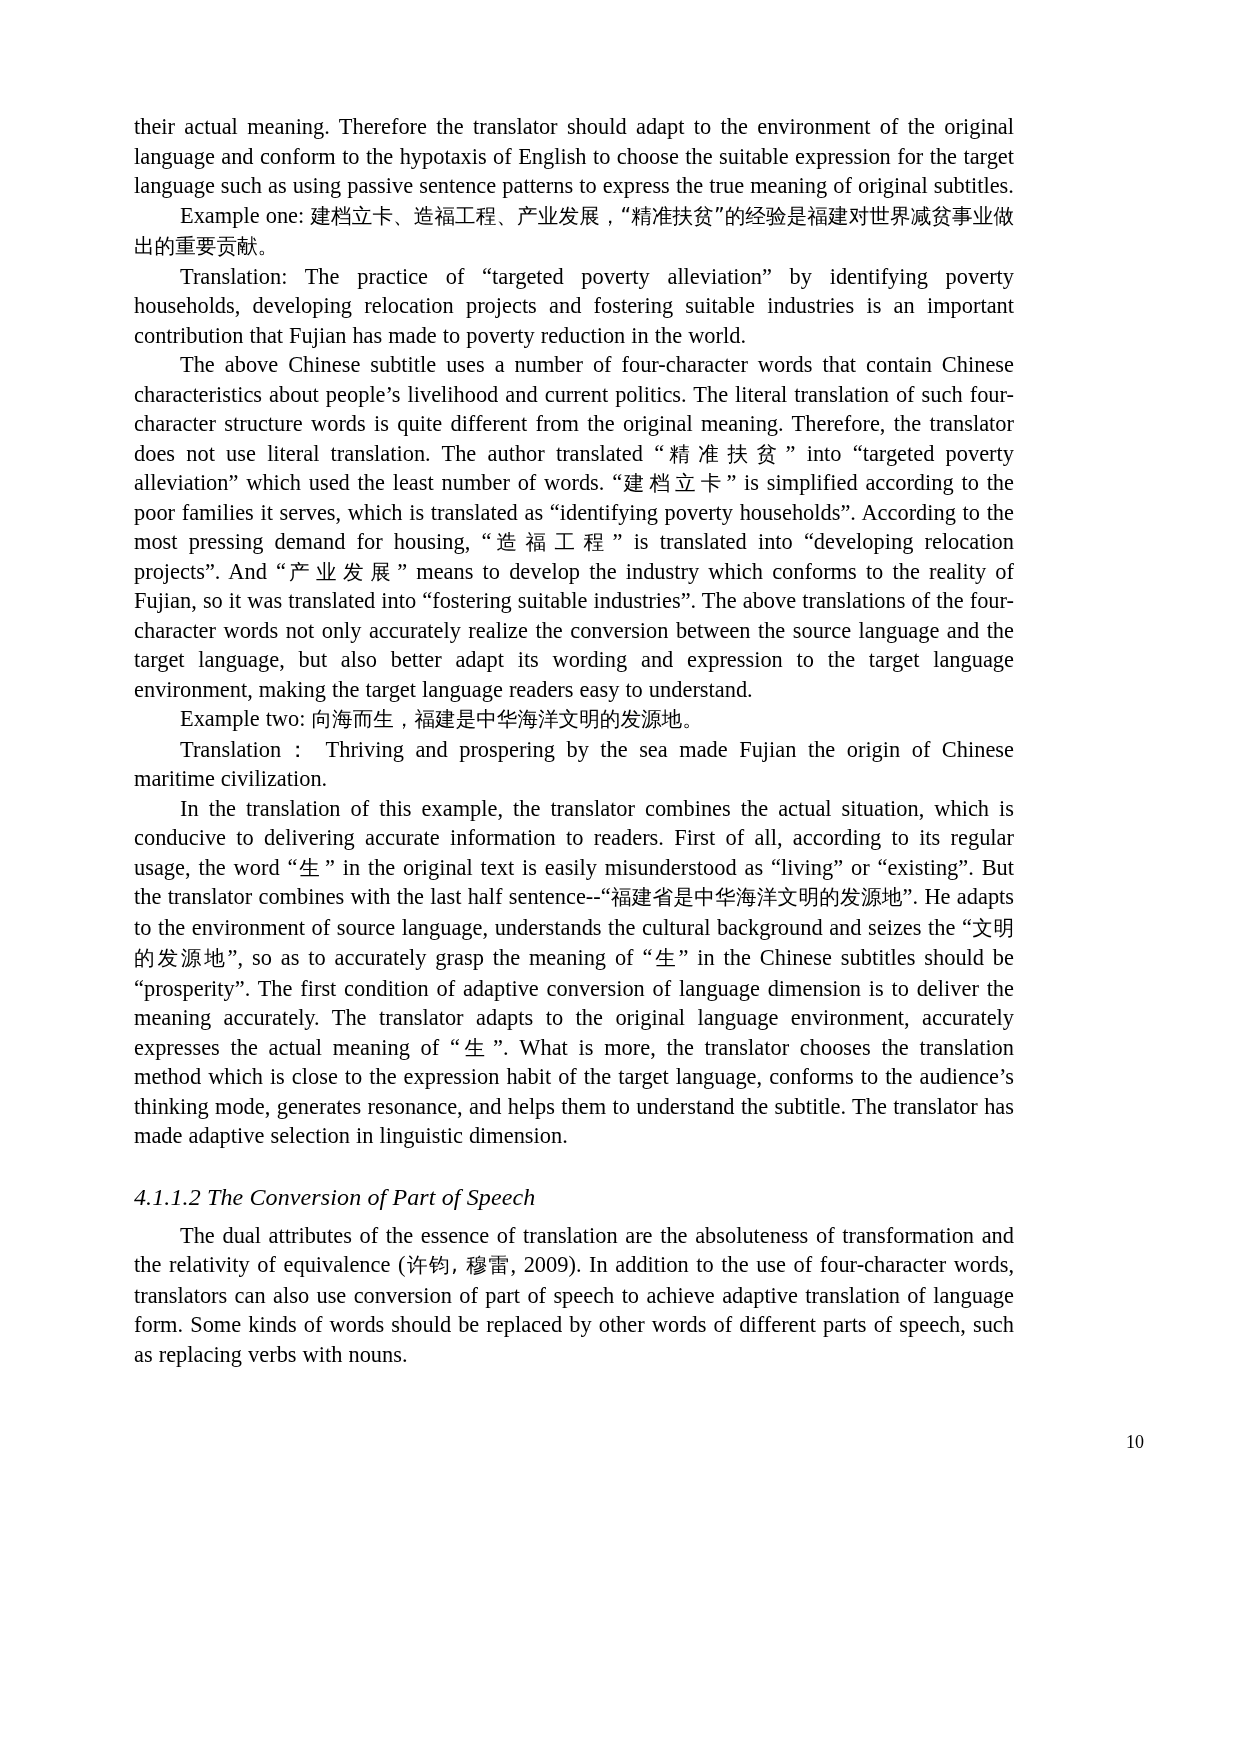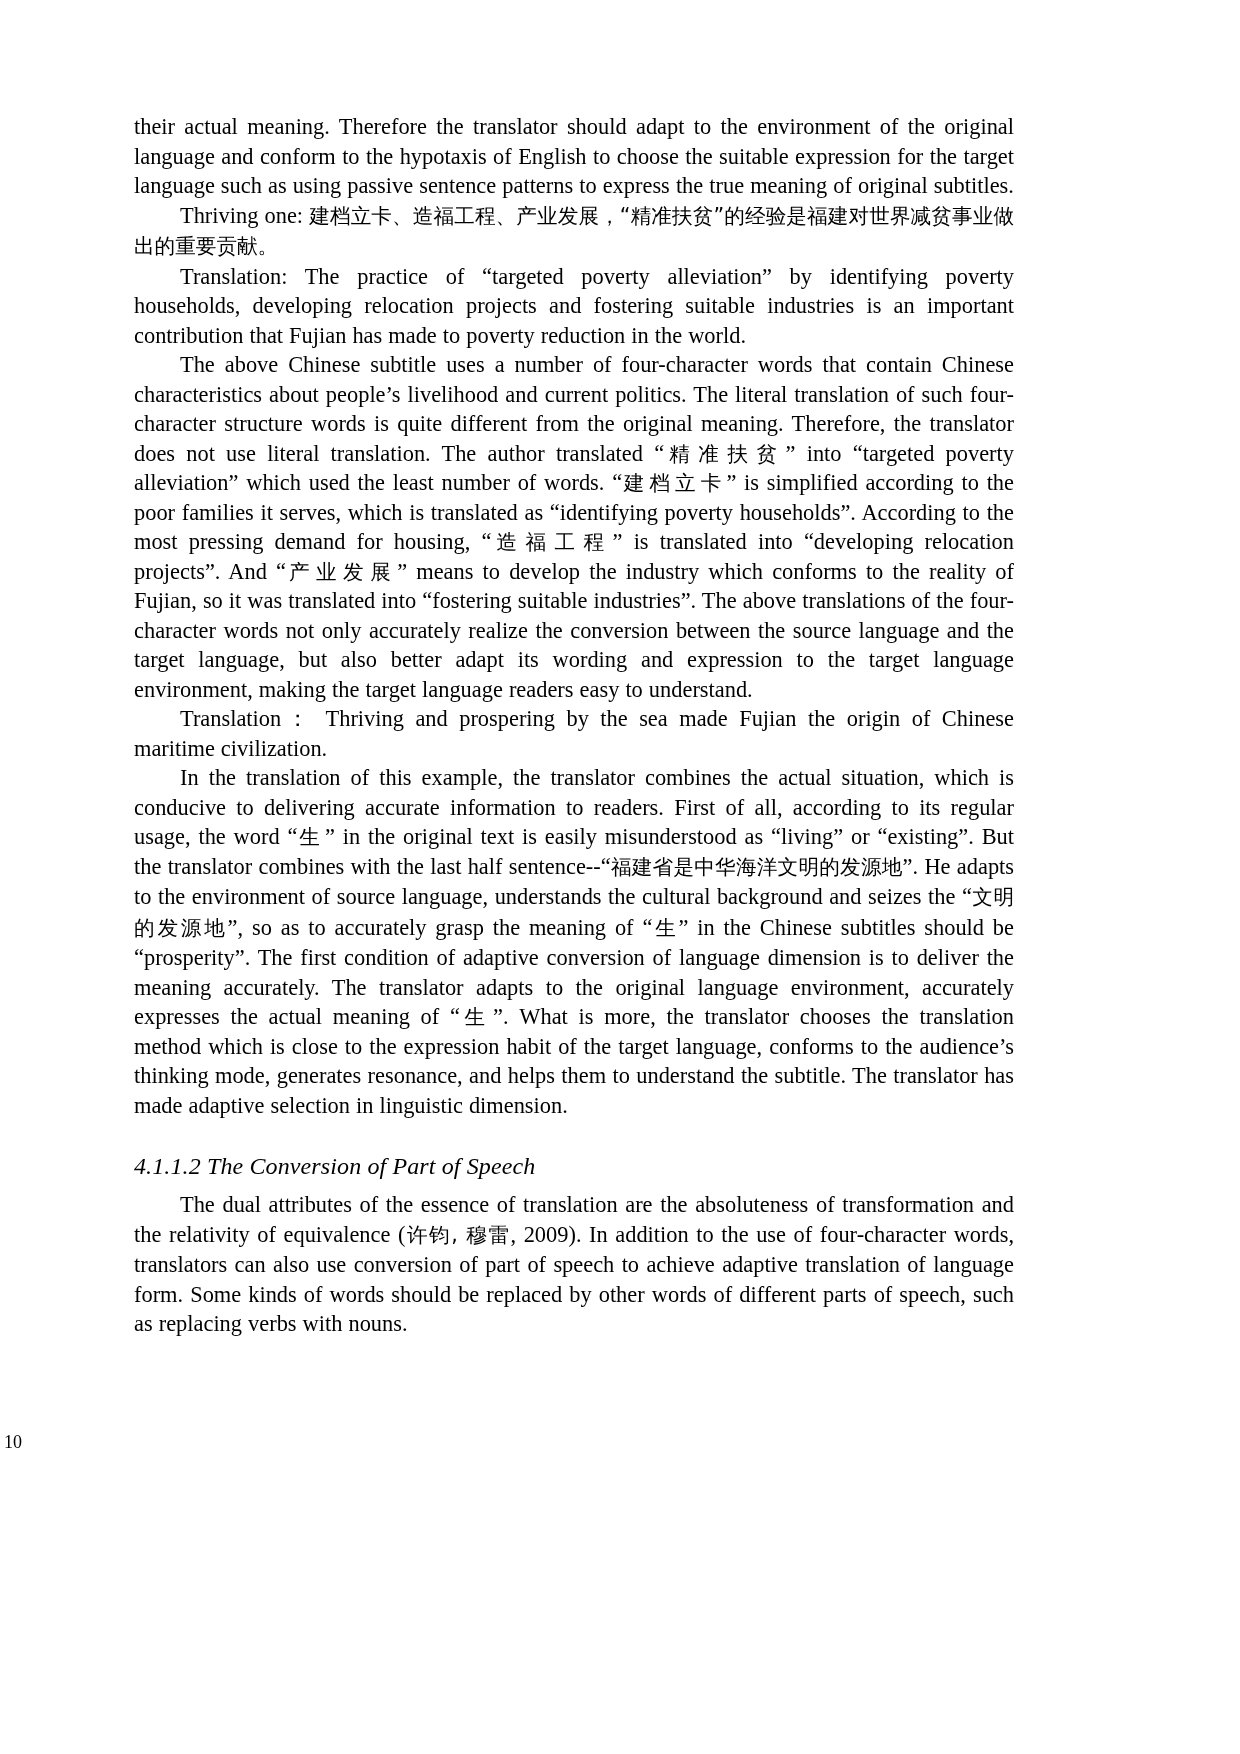--- a/index.html
+++ b/index.html
@@ -55,41 +55,44 @@
     line-height: 32px;
     text-align: left;
     letter-spacing: 0.005em;
     font-style: italic;
   }
   .pagenum {
     position: absolute;
     left: 0;
     top: 1432px;
     width: 1140px;
-    text-align: left;
+    text-align: right;
     font-size: 18px;
     font-family: "Liberation Serif", "DejaVu Serif", serif;
   }
 </style>
 </head>
 <body>
 
 <div class="page">
   <div class="body-col">
 
     <p class="para" id="para-0">their actual meaning. Therefore the translator should adapt to the environment of the original language and conform to the hypotaxis of English to choose the suitable expression for the target language such as using passive sentence patterns to express the true meaning of original subtitles.</p>
 
     <p class="para indent" id="para-1">
-      <span>Thriving one:</span><span>&nbsp;</span><span class="cjk">建档立卡、造福工程、产业发展，“精准扶贫”的经验是福建对世界减贫事业做出的重要贡献。</span>
+      <span>Example one:</span><span>&nbsp;</span><span class="cjk">建档立卡、造福工程、产业发展，“精准扶贫”的经验是福建对世界减贫事业做出的重要贡献。</span>
     </p>
 
     <p class="para indent" id="para-2">Translation: The practice of “targeted poverty alleviation” by identifying poverty households, developing relocation projects and fostering suitable industries is an important contribution that Fujian has made to poverty reduction in the world.</p>
 
     <p class="para indent" id="para-3"><span class="">The above Chinese subtitle uses a number of four-character words that contain Chinese characteristics about people’s livelihood and current politics. The literal translation of such four-character structure words is quite different from the original meaning. Therefore, the translator does not use literal translation. The author translated “</span><span class="cjk-wide">精准扶贫</span><span class="">” into “targeted poverty alleviation” which used the least number of words. “</span><span class="cjk-wide">建档立卡</span><span class="">” is simplified according to the poor families it serves, which is translated as “identifying poverty households”. According to the most pressing demand for housing, “</span><span class="cjk-wide">造福工程</span><span class="">” is translated into “developing relocation projects”. And “</span><span class="cjk-wide">产业发展</span><span class="">” means to develop the industry which conforms to the reality of Fujian, so it was translated into “fostering suitable industries”. The above translations of the four-character words not only accurately realize the conversion between the source language and the target language, but also better adapt its wording and expression to the target language environment, making the target language readers easy to understand.</span></p>
 
+    <p class="para indent" id="para-4">
+      <span>Example two:</span><span>&nbsp;</span><span class="cjk">向海而生，福建是中华海洋文明的发源地。</span>
+    </p>
 
     <p class="para indent" id="para-5">Translation： Thriving and prospering by the sea made Fujian the origin of Chinese maritime civilization.</p>
 
     <p class="para indent" id="para-6"><span class="">In the translation of this example, the translator combines the actual situation, which is conducive to delivering accurate information to readers. First of all, according to its regular usage, the word “</span><span class="cjk-wide">生</span><span class="">” in the original text is easily misunderstood as “living” or “existing”. But the translator combines with the last half sentence--“</span><span class="cjk">福建省是中华海洋文明的发源地</span><span class="">”. He adapts to the environment of source language, understands the cultural background and seizes the “</span><span class="cjk">文明的发源地</span><span class="">”, so as to accurately grasp the meaning of “</span><span class="cjk">生</span><span class="">” in the Chinese subtitles should be “prosperity”. The first condition of adaptive conversion of language dimension is to deliver the meaning accurately. The translator adapts to the original language environment, accurately expresses the actual meaning of “</span><span class="cjk-wide">生</span><span class="">”. What is more, the translator chooses the translation method which is close to the expression habit of the target language, conforms to the audience’s thinking mode, generates resonance, and helps them to understand the subtitle. The translator has made adaptive selection in linguistic dimension.</span></p>
 
     <h2 class="heading">4.1.1.2 The Conversion of Part of Speech</h2>
 
     <p class="para indent" id="para-7"><span class="">The dual attributes of the essence of translation are the absoluteness of transformation and the relativity of equivalence (</span><span class="cjk">许钧, 穆雷</span><span class="">, 2009). In addition to the use of four-character words, translators can also use conversion of part of speech to achieve adaptive translation of language form. Some kinds of words should be replaced by other words of different parts of speech, such as replacing verbs with nouns.</span></p>
 
 

